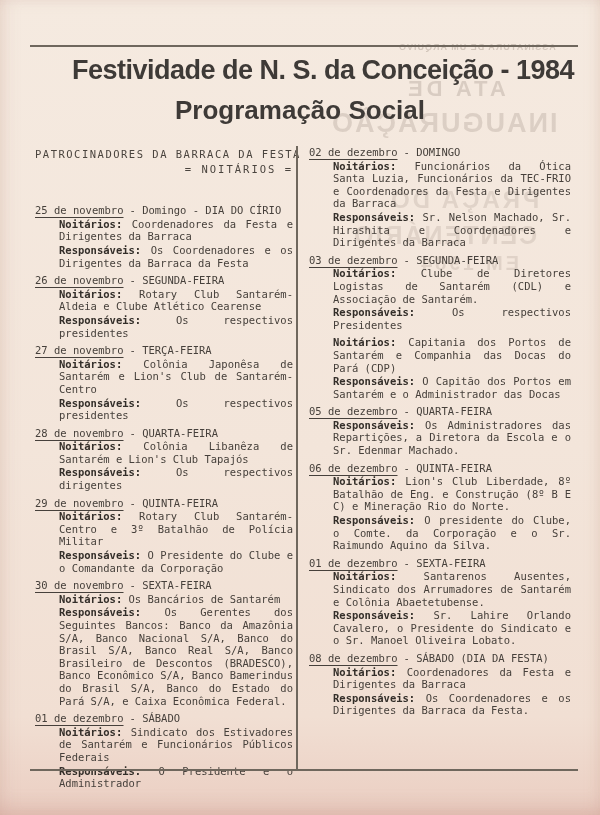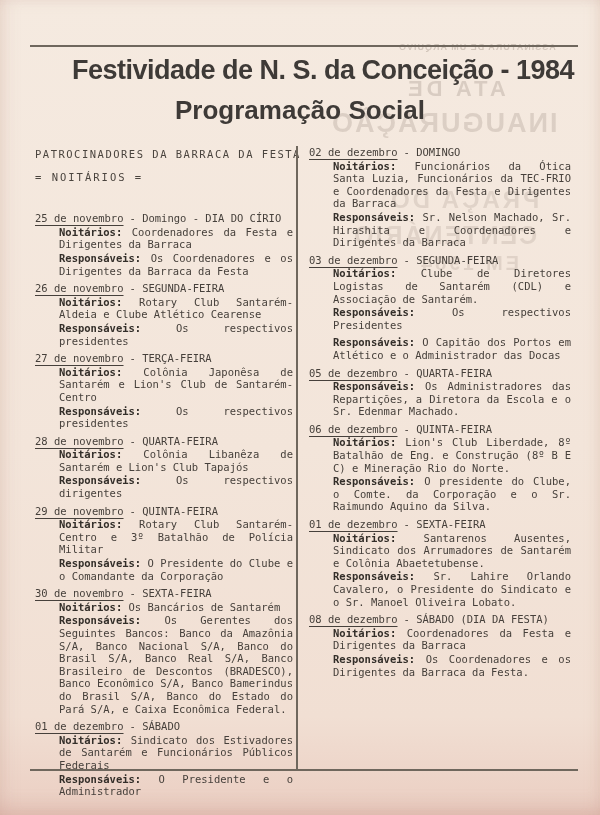--- a/index.html
+++ b/index.html
@@ -31,21 +31,21 @@
   }
   .title-line1{font-size:27px;letter-spacing:-0.5px;line-height:39px;white-space:nowrap;padding-left:46px;}
   .title-line2{font-size:26px;letter-spacing:0px;line-height:40px;white-space:nowrap;}
 
   .col{position:absolute;z-index:2;font-size:10.5px;line-height:12.6px;}
   .col-left{left:35px;top:148px;width:258px;}
   .col-right{left:309px;top:146px;width:262px;}
   .col-divider{position:absolute;left:296px;top:146px;width:2px;height:624px;background:var(--rule,#6f675d);z-index:2;}
 
   .col-header{letter-spacing:1.5px;white-space:nowrap;color:#4a443e;}
-  .col-subheader{margin-top:10px;text-align:left;letter-spacing:2px;color:#4a443e;}
+  .col-subheader{margin-top:2px;text-align:right;letter-spacing:2px;color:#4a443e;}
   .col-left .entries{margin-top:29px;}
 
   .entry{margin-bottom:5px;}
   .entry-heading{white-space:nowrap;}
   .entry-heading .date{text-decoration:underline;text-underline-offset:3px;text-decoration-thickness:1px;}
   .entry-heading .day{margin-left:6px;}
   .entry-body{margin-left:24px;}
   .entry-body p{margin:1px 0 0 0;text-align:justify;}
   .lbl{font-weight:bold;color:var(--ink-bold,#332e29);}
 
@@ -162,21 +162,22 @@
   <div class="entry">
     <div class="entry-heading"><span class="date">03 de dezembro</span><span class="day">- SEGUNDA-FEIRA</span></div>
     <div class="entry-body">
       <p><b class="lbl">Noitários:</b> <span class="txt">Clube de Diretores Logistas de Santarém (CDL) e Associação de Santarém.</span></p>
       <p><b class="lbl">Responsáveis:</b> <span class="txt">Os respectivos Presidentes</span></p>
     </div>
   </div>
 
   <div class="entry">
     <div class="entry-body">
-      <p><b class="lbl">Responsáveis:</b> <span class="txt">O Capitão dos Portos em Atlético e o Administrador das Docas</span></p>
+      <p><b class="lbl">Noitários:</b> <span class="txt">Capitania dos Portos de Santarém e Companhia das Docas do Pará (CDP)</span></p>
+      <p><b class="lbl">Responsáveis:</b> <span class="txt">O Capitão dos Portos em Santarém e o Administrador das Docas</span></p>
     </div>
   </div>
 
   <div class="entry">
     <div class="entry-heading"><span class="date">05 de dezembro</span><span class="day">- QUARTA-FEIRA</span></div>
     <div class="entry-body">
       <p><b class="lbl">Responsáveis:</b> <span class="txt">Os Administradores das Repartições, a Diretora da Escola e o Sr. Edenmar Machado.</span></p>
     </div>
   </div>
 

